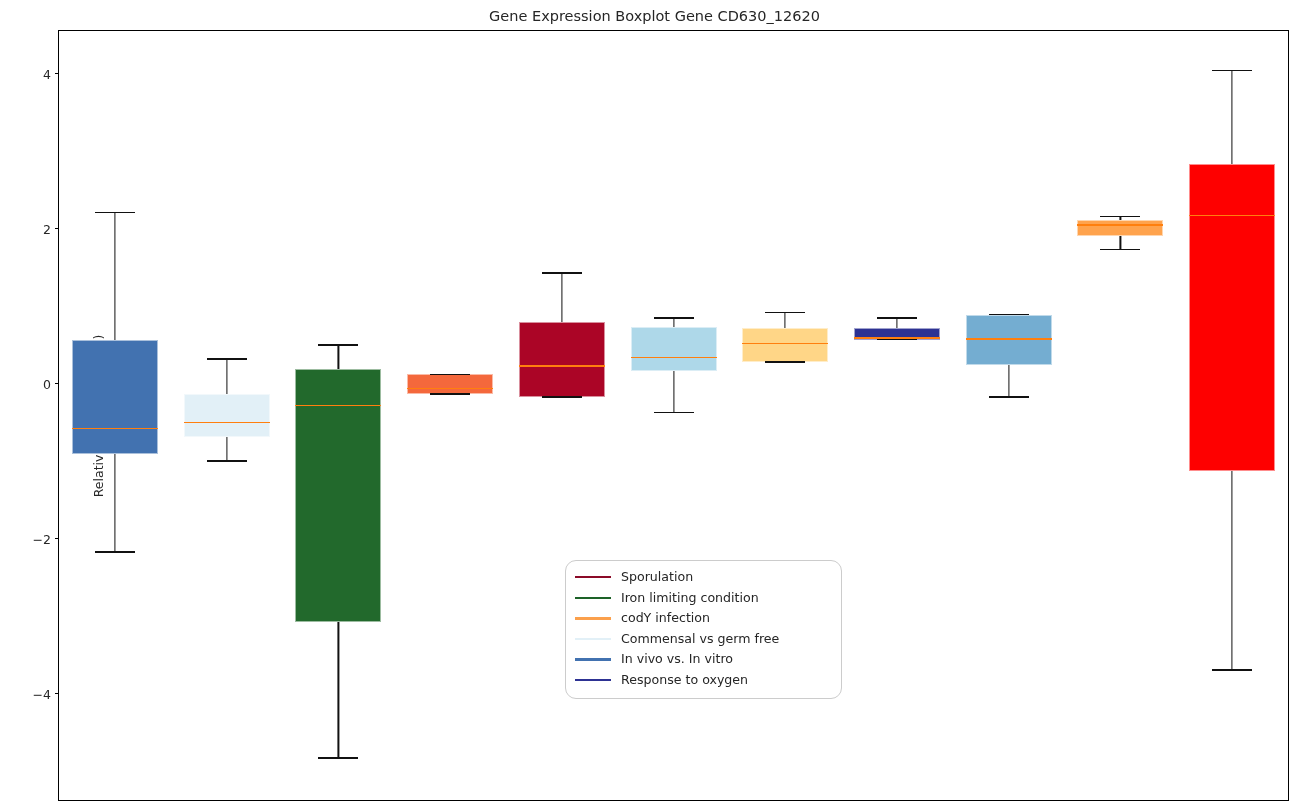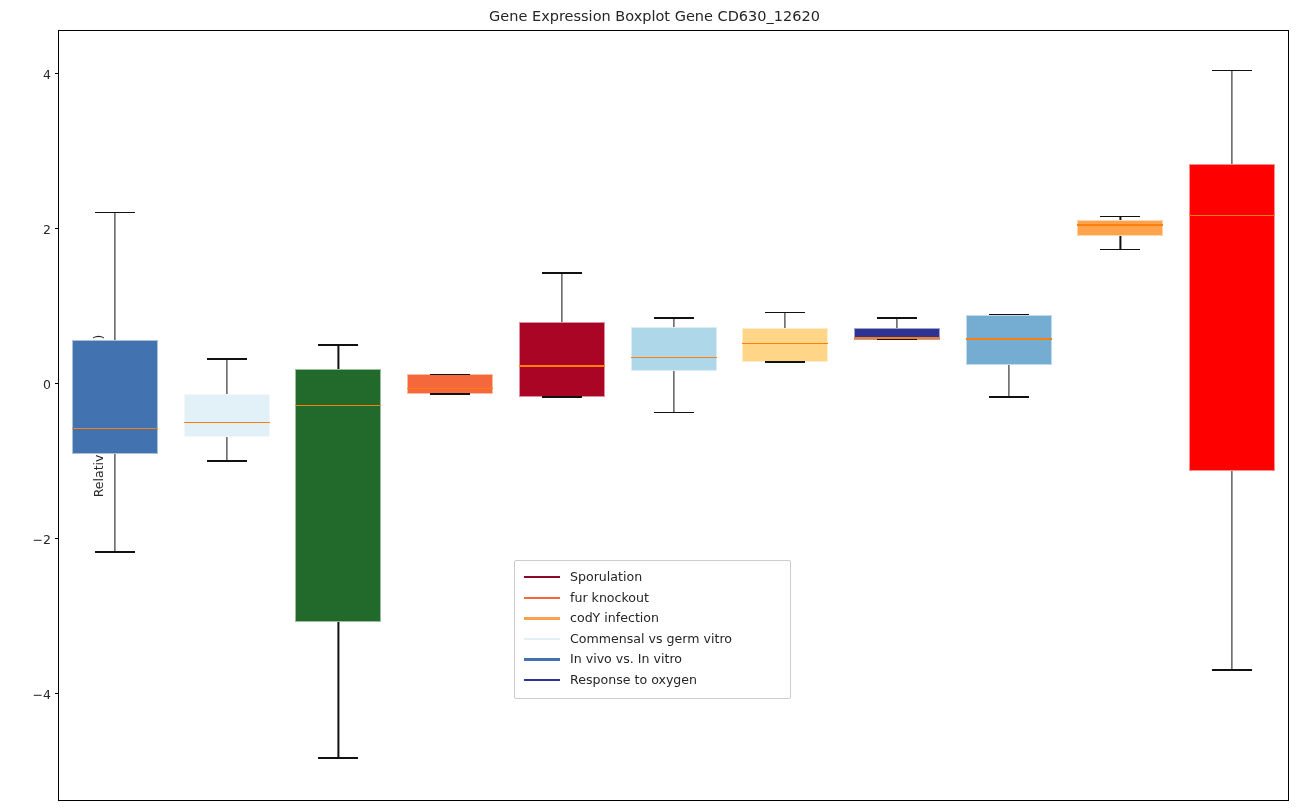--- a/index.html
+++ b/index.html
@@ -32,22 +32,22 @@
 
   
   .box-group{position:absolute;top:0;height:100%;}
   .bx-box{position:absolute;box-sizing:border-box;}
   .bx-median{position:absolute;height:1.6px;background:#ff7f0e;z-index:4;}
   .bx-whisker-line{position:absolute;width:1.2px;background:#111;left:50%;transform:translateX(-50%);z-index:2;}
   .bx-cap{position:absolute;height:1.5px;background:#111;left:50%;transform:translateX(-50%);z-index:3;}
 
   
   #legend{
-    position:absolute;left:514px;top:560px;
-    background:#fff;border:0.9px solid #cccccc;border-radius:2px;
+    position:absolute;left:565px;top:560px;
+    background:#fff;border:0.9px solid #cccccc;border-radius:11px;
     padding:6px 9px 7px 9px;box-sizing:border-box;
     width:277px;
   }
   .legend-row{display:flex;align-items:center;height:20.6px;}
   .legend-swatch{width:36px;height:2.4px;flex:0 0 36px;margin-right:10px;}
   .legend-label{font-size:12.6px;color:#262626;white-space:nowrap;line-height:1;}
 </style>
 </head>
 <body>
 
@@ -160,30 +160,30 @@
         </div>
       </div>
   </div>
 
   <div id="legend">
       <div class="legend-row">
         <span class="legend-swatch" style="background: rgb(139, 10, 40);"></span>
         <span class="legend-label">Sporulation</span>
       </div>
       <div class="legend-row">
-        <span class="legend-swatch" style="background: rgb(244, 104, 60);"></span>
-        <span class="legend-label">fur knockout</span>
+        <span class="legend-swatch" style="background: rgb(29, 98, 40);"></span>
+        <span class="legend-label">Iron limiting condition</span>
       </div>
       <div class="legend-row">
         <span class="legend-swatch" style="background: rgb(251, 160, 76);"></span>
         <span class="legend-label">codY infection</span>
       </div>
       <div class="legend-row">
         <span class="legend-swatch" style="background: rgb(226, 240, 247);"></span>
-        <span class="legend-label">Commensal vs germ vitro</span>
+        <span class="legend-label">Commensal vs germ free</span>
       </div>
       <div class="legend-row">
         <span class="legend-swatch" style="background: rgb(66, 114, 176);"></span>
         <span class="legend-label">In vivo vs. In vitro</span>
       </div>
       <div class="legend-row">
         <span class="legend-swatch" style="background: rgb(45, 50, 147);"></span>
         <span class="legend-label">Response to oxygen</span>
       </div>
     </div>

